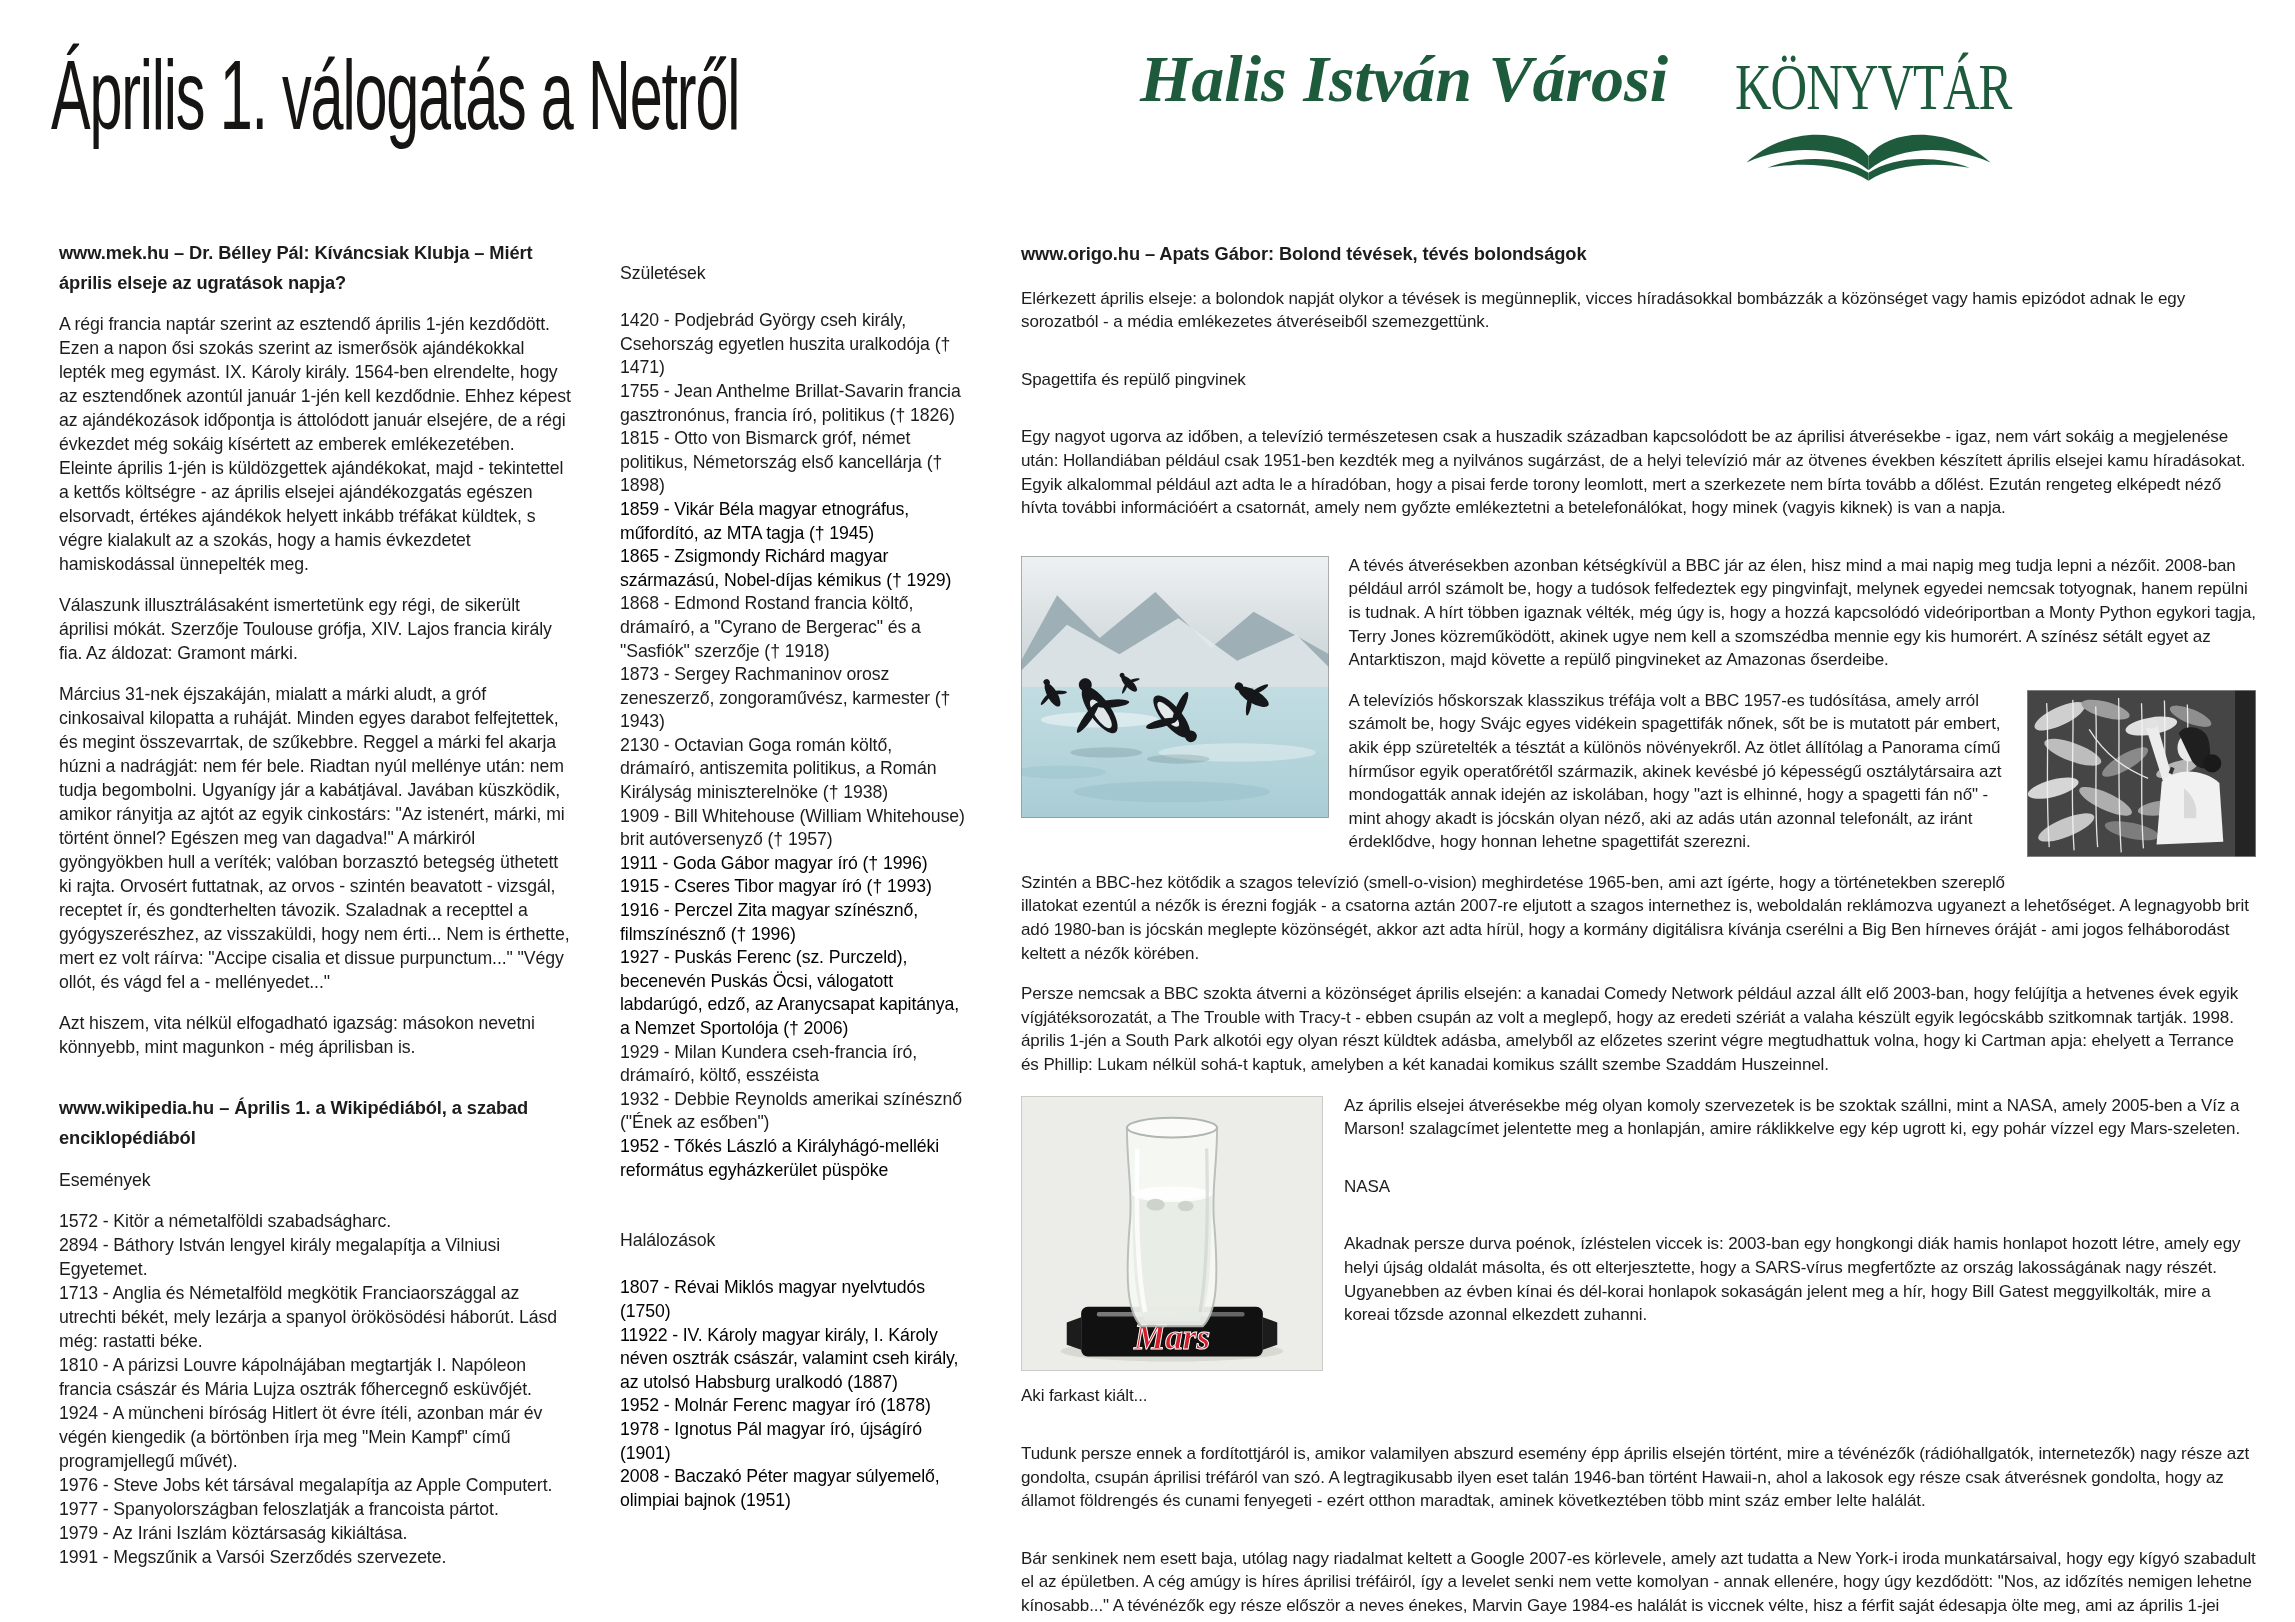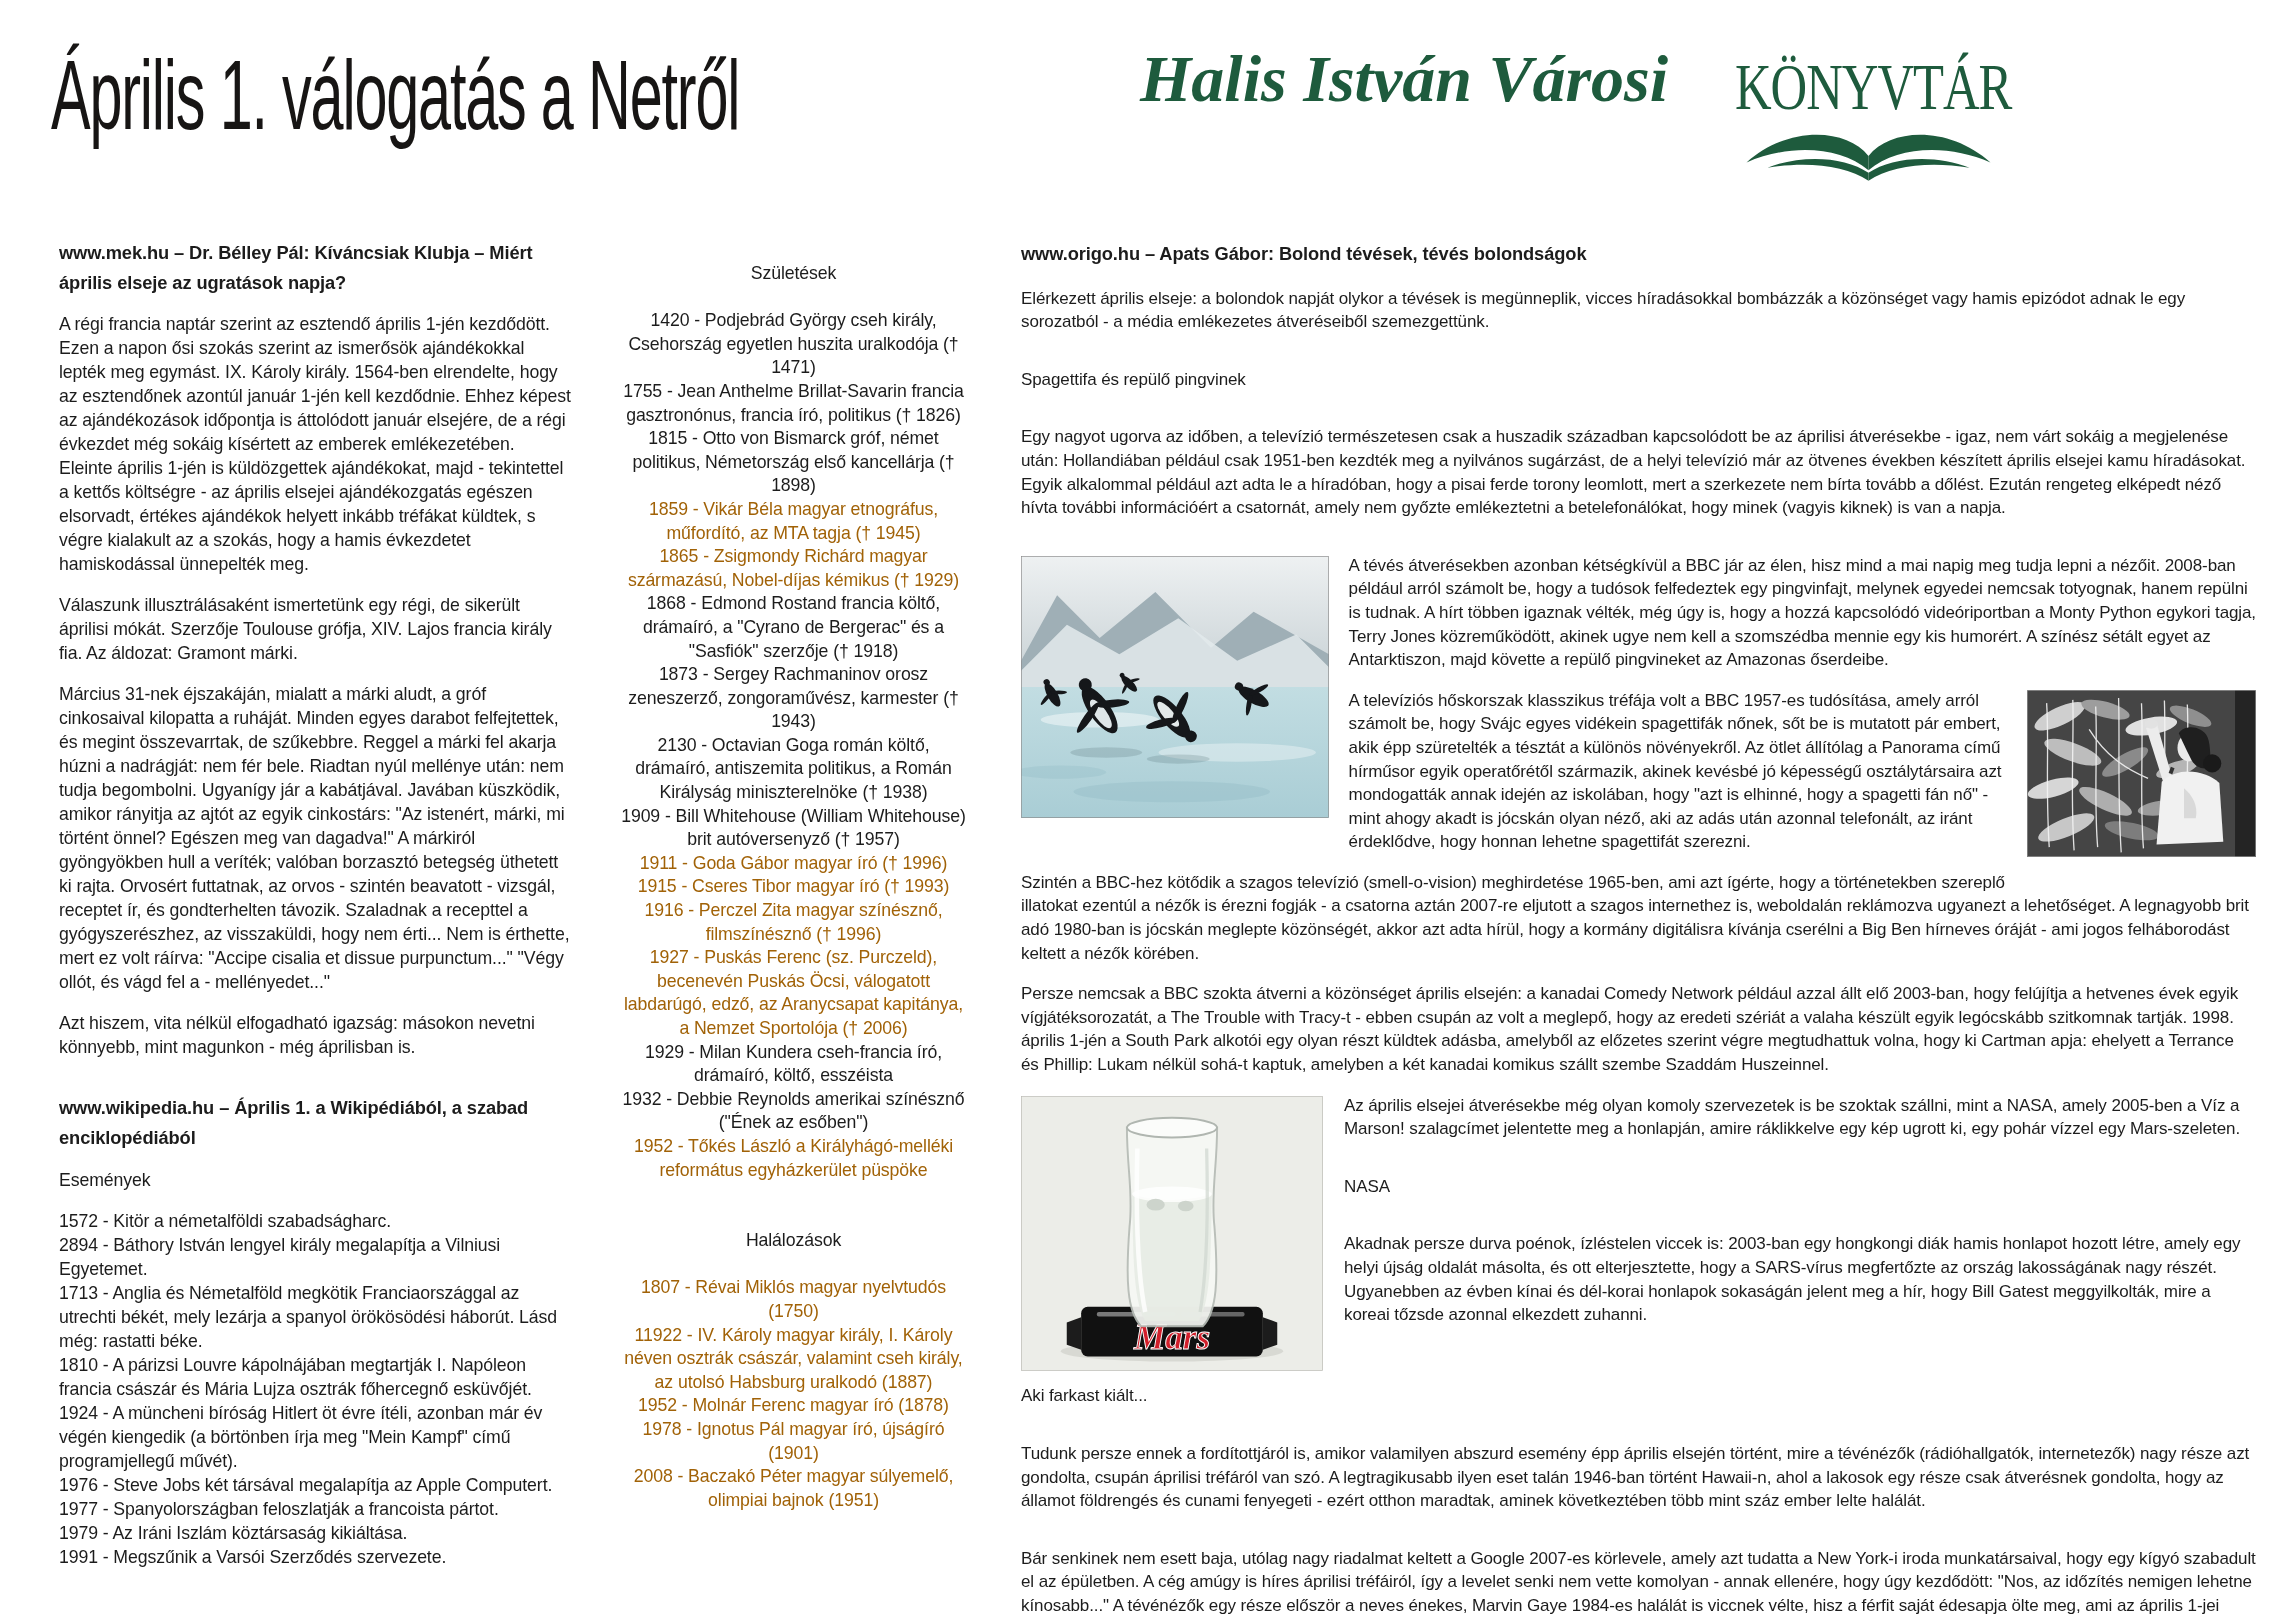--- a/index.html
+++ b/index.html
@@ -26,31 +26,31 @@
     font-weight:400;font-size:65px;letter-spacing:-1.3px;line-height:1;
     transform:scaleX(0.78);transform-origin:0 0;
     color:#1e5b3d;white-space:nowrap;
   }
   .logo-book{position:absolute;left:1741px;top:122px;}
   
   .col{position:absolute;}
   .col1{left:59px;top:238px;width:513px;font-size:17.7px;line-height:24px;letter-spacing:-0.1px;}
   .col1 .head{font-weight:700;font-size:18.3px;line-height:30px;margin:0 0 14.4px;}
   .col1 p{margin:0 0 17px;}
-  .col2{left:620px;top:262px;width:347px;font-size:17.7px;line-height:23.6px;letter-spacing:-0.1px;text-align:center;}
+  .col2{left:620px;top:262px;width:347px;font-size:17.7px;line-height:23.6px;letter-spacing:-0.1px;}
   .col3{left:1021px;top:241px;width:1235px;font-size:17px;line-height:23.6px;letter-spacing:-0.1px;}
   .col3 .head{font-weight:700;font-size:18.3px;line-height:26px;margin:0 0 19.6px;}
   .col3 p{margin:0 0 17px;}
   .section-title{margin:0 0 23.6px;}
   .subhead{margin:0 0 17px;}
   ul.plain{list-style:none;margin:0;padding:0;}
   ul.plain li{margin:0;padding:0;}
   .births-list{margin-bottom:47px !important;}
   .events-list li, .births-list li, .deaths-list li{display:block;}
-  .orange{color:#a16207;}
+  .orange{color:#000000;}
   .gap{height:17px;}
   
   .img-frame{display:block;}
   .penguin-photo{float:left;margin:2.6px 19.6px 7.9px 0;}
   .spaghetti-photo{float:right;margin:1.3px 0 7.9px 18.3px;}
   .mars-photo{float:left;margin:2.6px 21px 6.5px 0;}
   .nasa-block{clear:both;}
   .clear-left{clear:left;}
 </style>
 </head>

